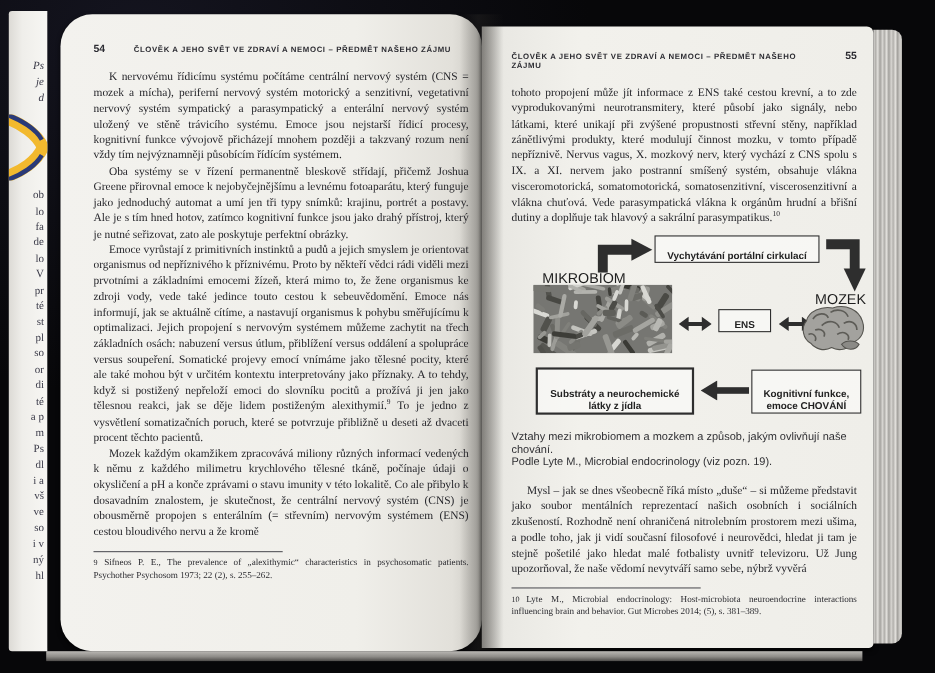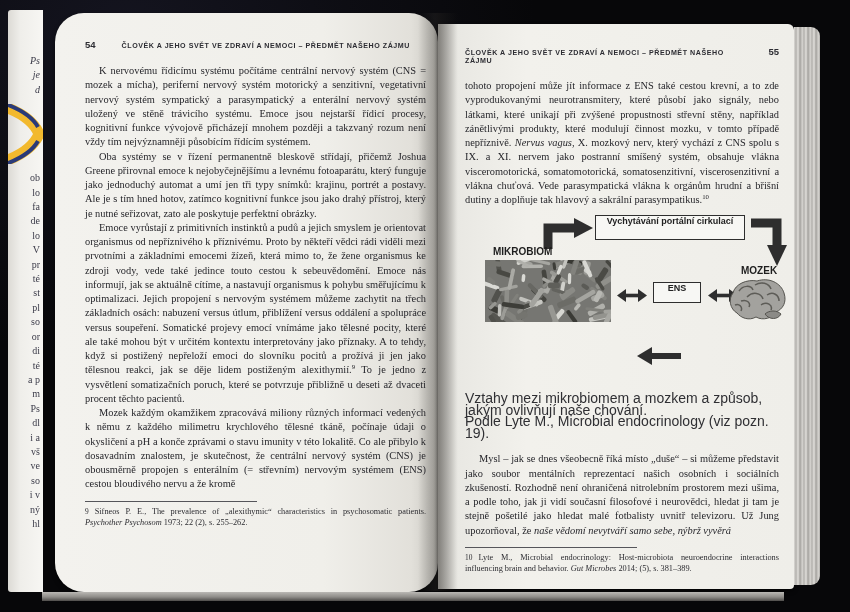--- a/index.html
+++ b/index.html
@@ -40,47 +40,47 @@
   .pagenum { font-size:9.5px; }
   .runhead { font-size:7.1px; letter-spacing:.55px; }
   .left-page .runhead-row { padding-left:0; }
   .left-page .pagenum { margin-right:26px; }
   .right-page .runhead-row { justify-content:flex-end; }
   .right-page .pagenum { margin-left:24px; }
 
   
   .bodytext p { font-size:10.4px; line-height:14.25px; text-align:justify; }
   .indent { text-indent:14px; }
-  .it { font-style:italic; }
+  .it { }
   .sup { font-size:6.8px; vertical-align:super; line-height:0; }
 
   
   .footnote { margin-top:9px; }
   .fn-rule { width:172px; border-top:1px solid #55555a; margin-bottom:4px; }
   .fn-text { font-size:8.3px; line-height:11px; text-align:justify; color:#2c2c31; }
   .fn-marker { font-size:7.4px; margin-right:6px; }
 
   
   .diagram { position:relative; width:322px; height:168px; margin-top:8px; }
   .dbox { position:absolute; border:1.5px solid #2e2e2e; background:rgba(252,252,250,.6);
-      display:flex; flex-direction:column; align-items:center; justify-content:flex-start;
+      display:flex; flex-direction:column; align-items:center; justify-content:flex-end;
       font-family:"Liberation Sans", sans-serif; font-weight:bold; font-size:9px; color:#222;
       text-align:center; line-height:11px; }
-  .dlabel { position:absolute; font-family:"Liberation Sans", sans-serif; font-weight:bold;
-      font-size:10px; color:#1e1e1e; }
+  .dlabel { position:absolute; font-family:"Liberation Sans", sans-serif; font-weight:normal;
+      font-size:13px; color:#1e1e1e; }
   .box-top { left:130px; top:0; width:150px; height:25px; }
   .box-ens { left:188px; top:67px; width:48px; height:21px; }
   .box-substr { left:22px; top:120px; width:144px; height:43px; border-width:2px; }
   .box-cogn { left:218px; top:122px; width:100px; height:40px; }
   .lbl-microbiome { left:28px; top:31px; }
   .lbl-brain { left:276px; top:50px; }
   .arrow { position:absolute; }
   .bacteria-wrap { position:absolute; left:20px; top:45px; }
   .brain-wrap { position:absolute; left:262px; top:62px; }
-  .caption { margin-top:10px; font-family:"Liberation Sans", sans-serif; font-size:14px;
+  .caption { margin-top:10px; font-family:"Liberation Sans", sans-serif; font-size:10px;
       line-height:11.5px; color:#2f2f33; }
   .p-after-diagram { margin-top:13px; }
 </style>
 </head>
 <body>
 
 <div class="backdrop"></div>
 
 <div class="spine-page">
   <div class="frag-col top">
@@ -273,24 +273,32 @@
 
     <div class="dlabel lbl-brain">MOZEK</div>
     <div class="brain-wrap">
       <svg width="62" height="46" viewBox="0 0 62 46">
         <path d="M10,36 C3,32 1,22 6,16 C8,7 20,2 30,4 C42,0 54,6 57,16 C60,25 56,32 49,35 C46,41 36,44 29,40 C22,44 14,41 10,36 Z" fill="#a3a29e" stroke="#55544f" stroke-width="1"></path>
         <path d="M12,14 C16,8 24,8 26,13 M20,20 C26,14 34,16 36,22 M28,8 C34,4 42,6 44,12 M40,18 C46,14 52,18 52,24 M14,24 C20,22 24,26 22,30 M34,28 C40,24 46,28 44,33 M8,28 C12,26 16,30 14,34" stroke="#5d5c57" fill="none" stroke-width="1.5"></path>
         <path d="M38,37 C42,43 51,43 54,37 C50,33 42,33 38,37 Z" fill="#8b8a86" stroke="#55544f" stroke-width="1"></path>
       </svg>
     </div>
 
+    <div class="dbox box-substr">
+      <span>Substráty a neurochemické</span>
+      <span>látky z jídla</span>
+    </div>
     <svg class="arrow" style="left:172px; top:132px;" width="44" height="18" viewBox="0 0 44 18">
       <rect x="14" y="6" width="30" height="6" fill="#2e2e2e"></rect>
       <polygon points="15,0 15,18 0,9" fill="#2e2e2e"></polygon>
     </svg>
+    <div class="dbox box-cogn">
+      <span>Kognitivní funkce,</span>
+      <span>emoce CHOVÁNÍ</span>
+    </div>
   </div>
 
   <div class="caption">
     <div>Vztahy mezi mikrobiomem a mozkem a způsob, jakým ovlivňují naše chování.</div>
     <div>Podle Lyte M., Microbial endocrinology (viz pozn. 19).</div>
   </div>
 
   <div class="bodytext">
     <p class="indent p-after-diagram"><span>Mysl – jak se dnes všeobecně říká místo „duše“ – si můžeme představit jako soubor mentálních reprezentací našich osobních i sociálních zkušeností. Rozhodně není ohraničená nitrolebním prostorem mezi ušima, a podle toho, jak ji vidí současní filosofové i neurovědci, hledat ji tam je stejně pošetilé jako hledat malé fotbalisty uvnitř televizoru. Už Jung upozorňoval, že </span><span class="it">naše vědomí nevytváří samo sebe, nýbrž vyvěrá</span></p>
   </div>

